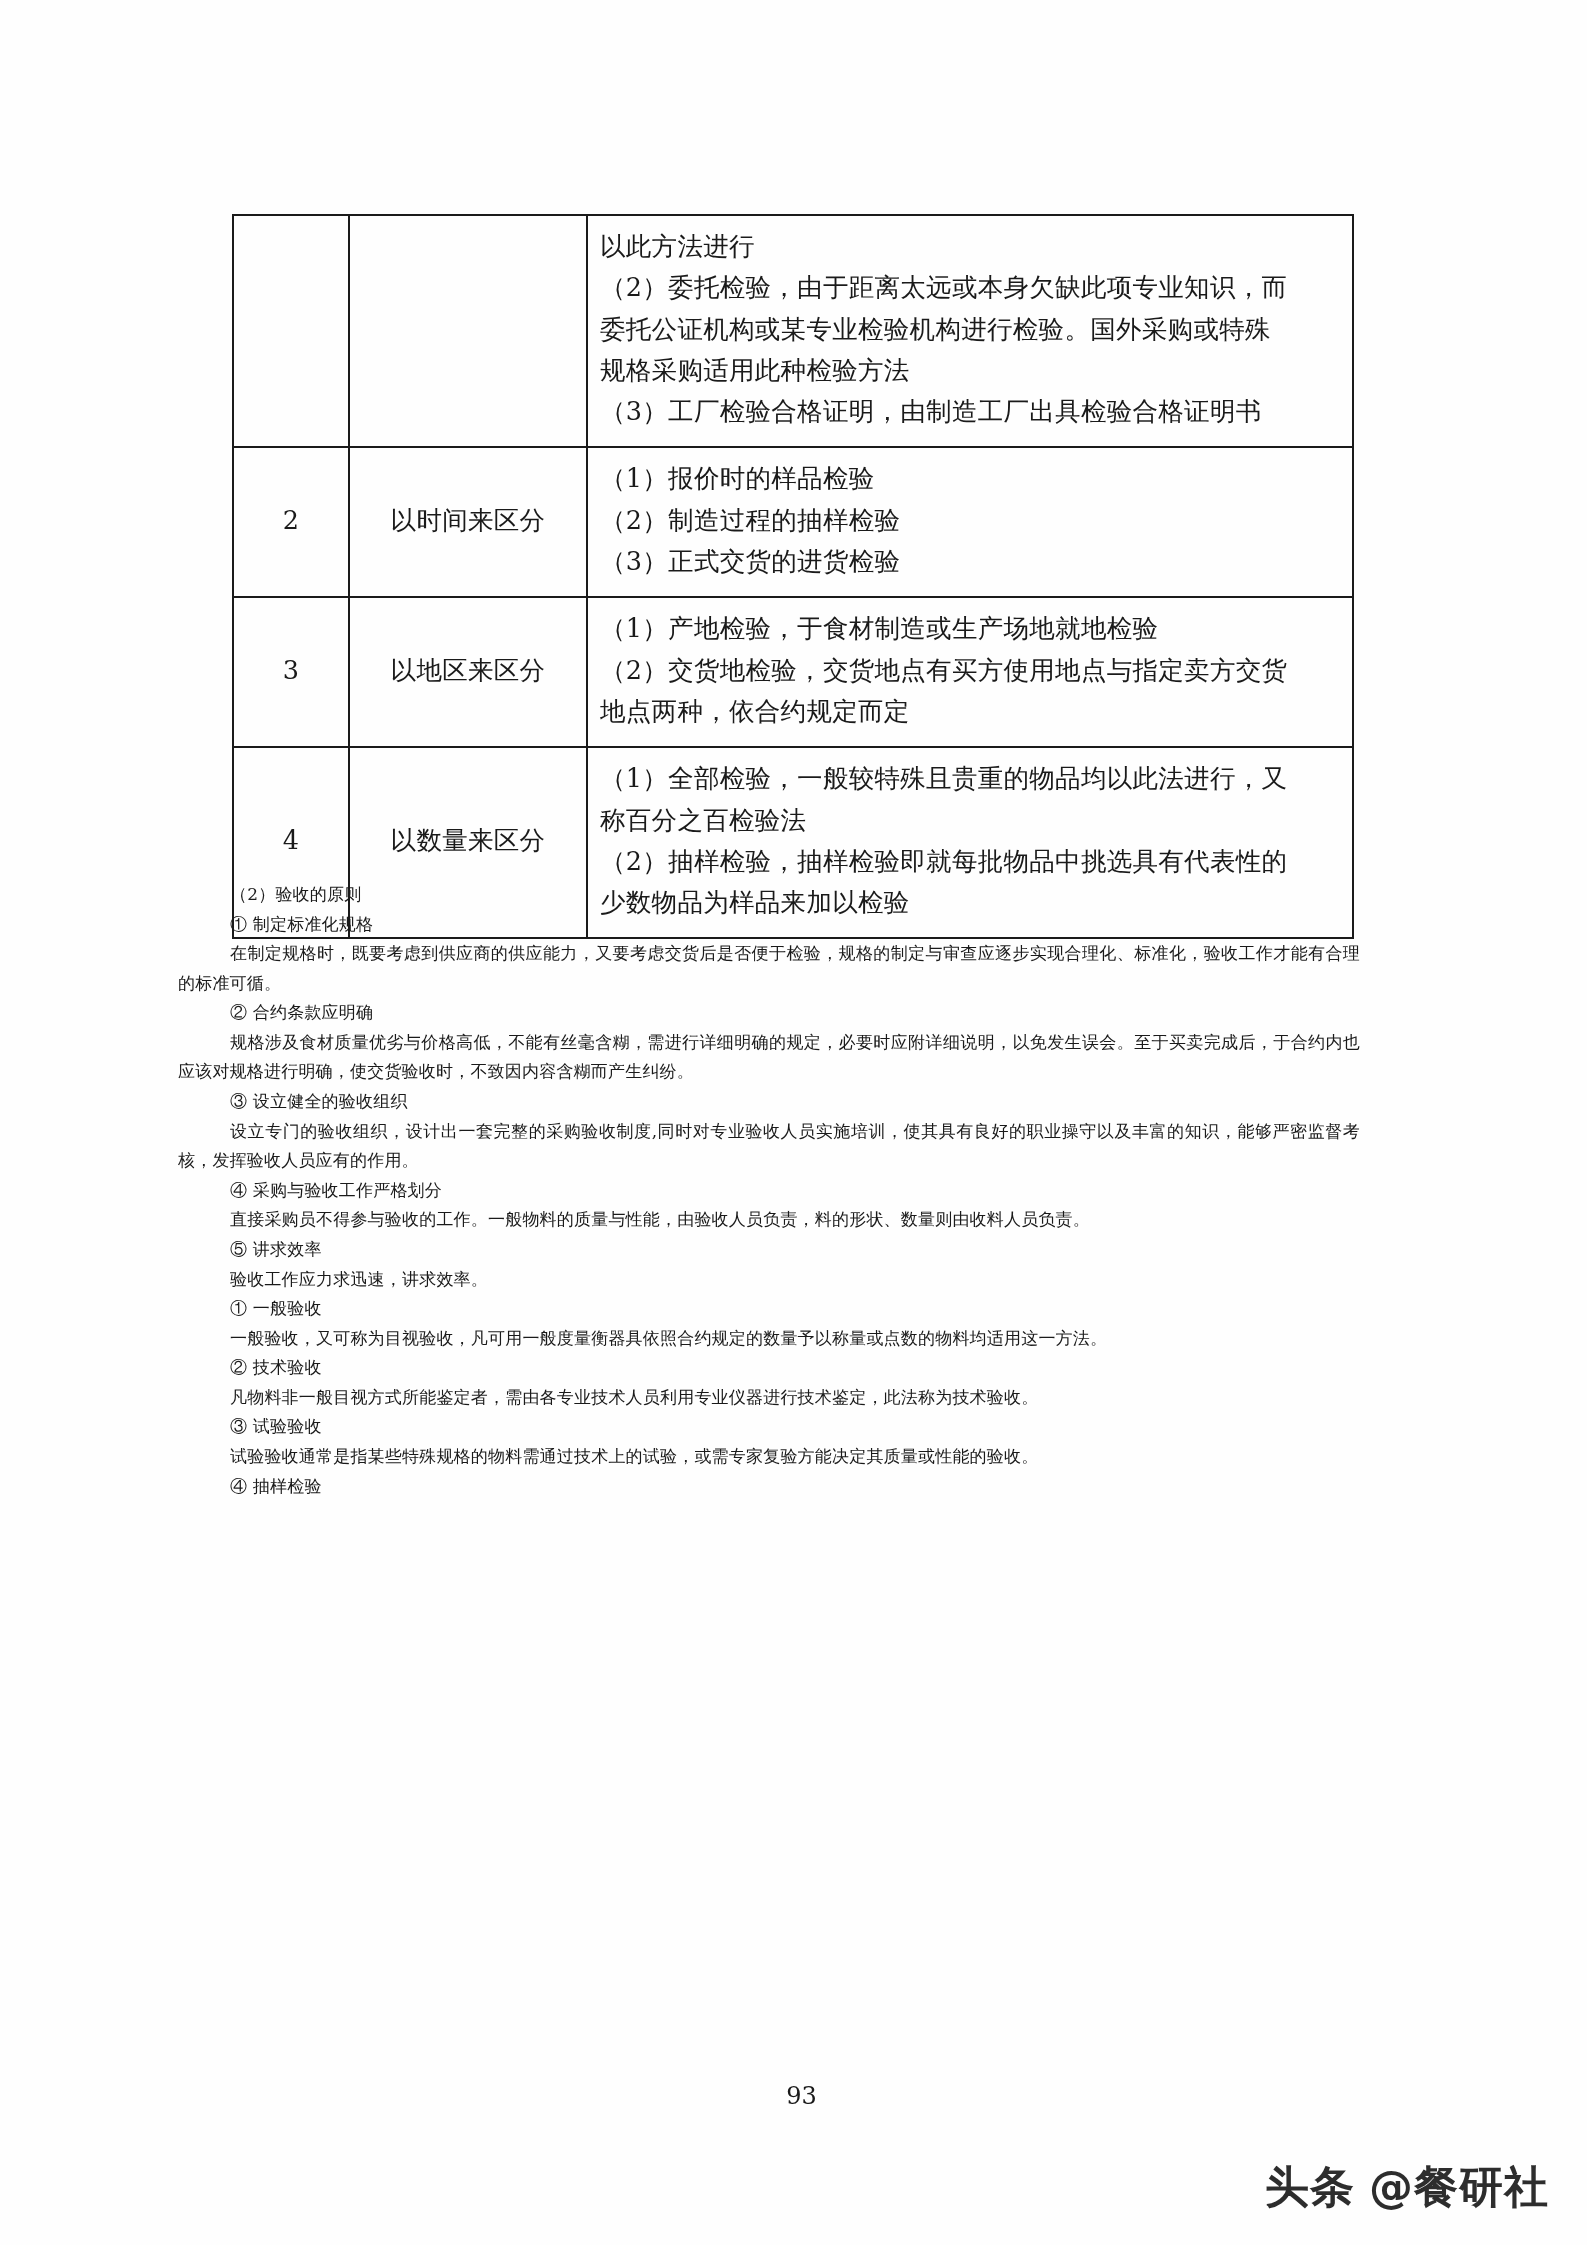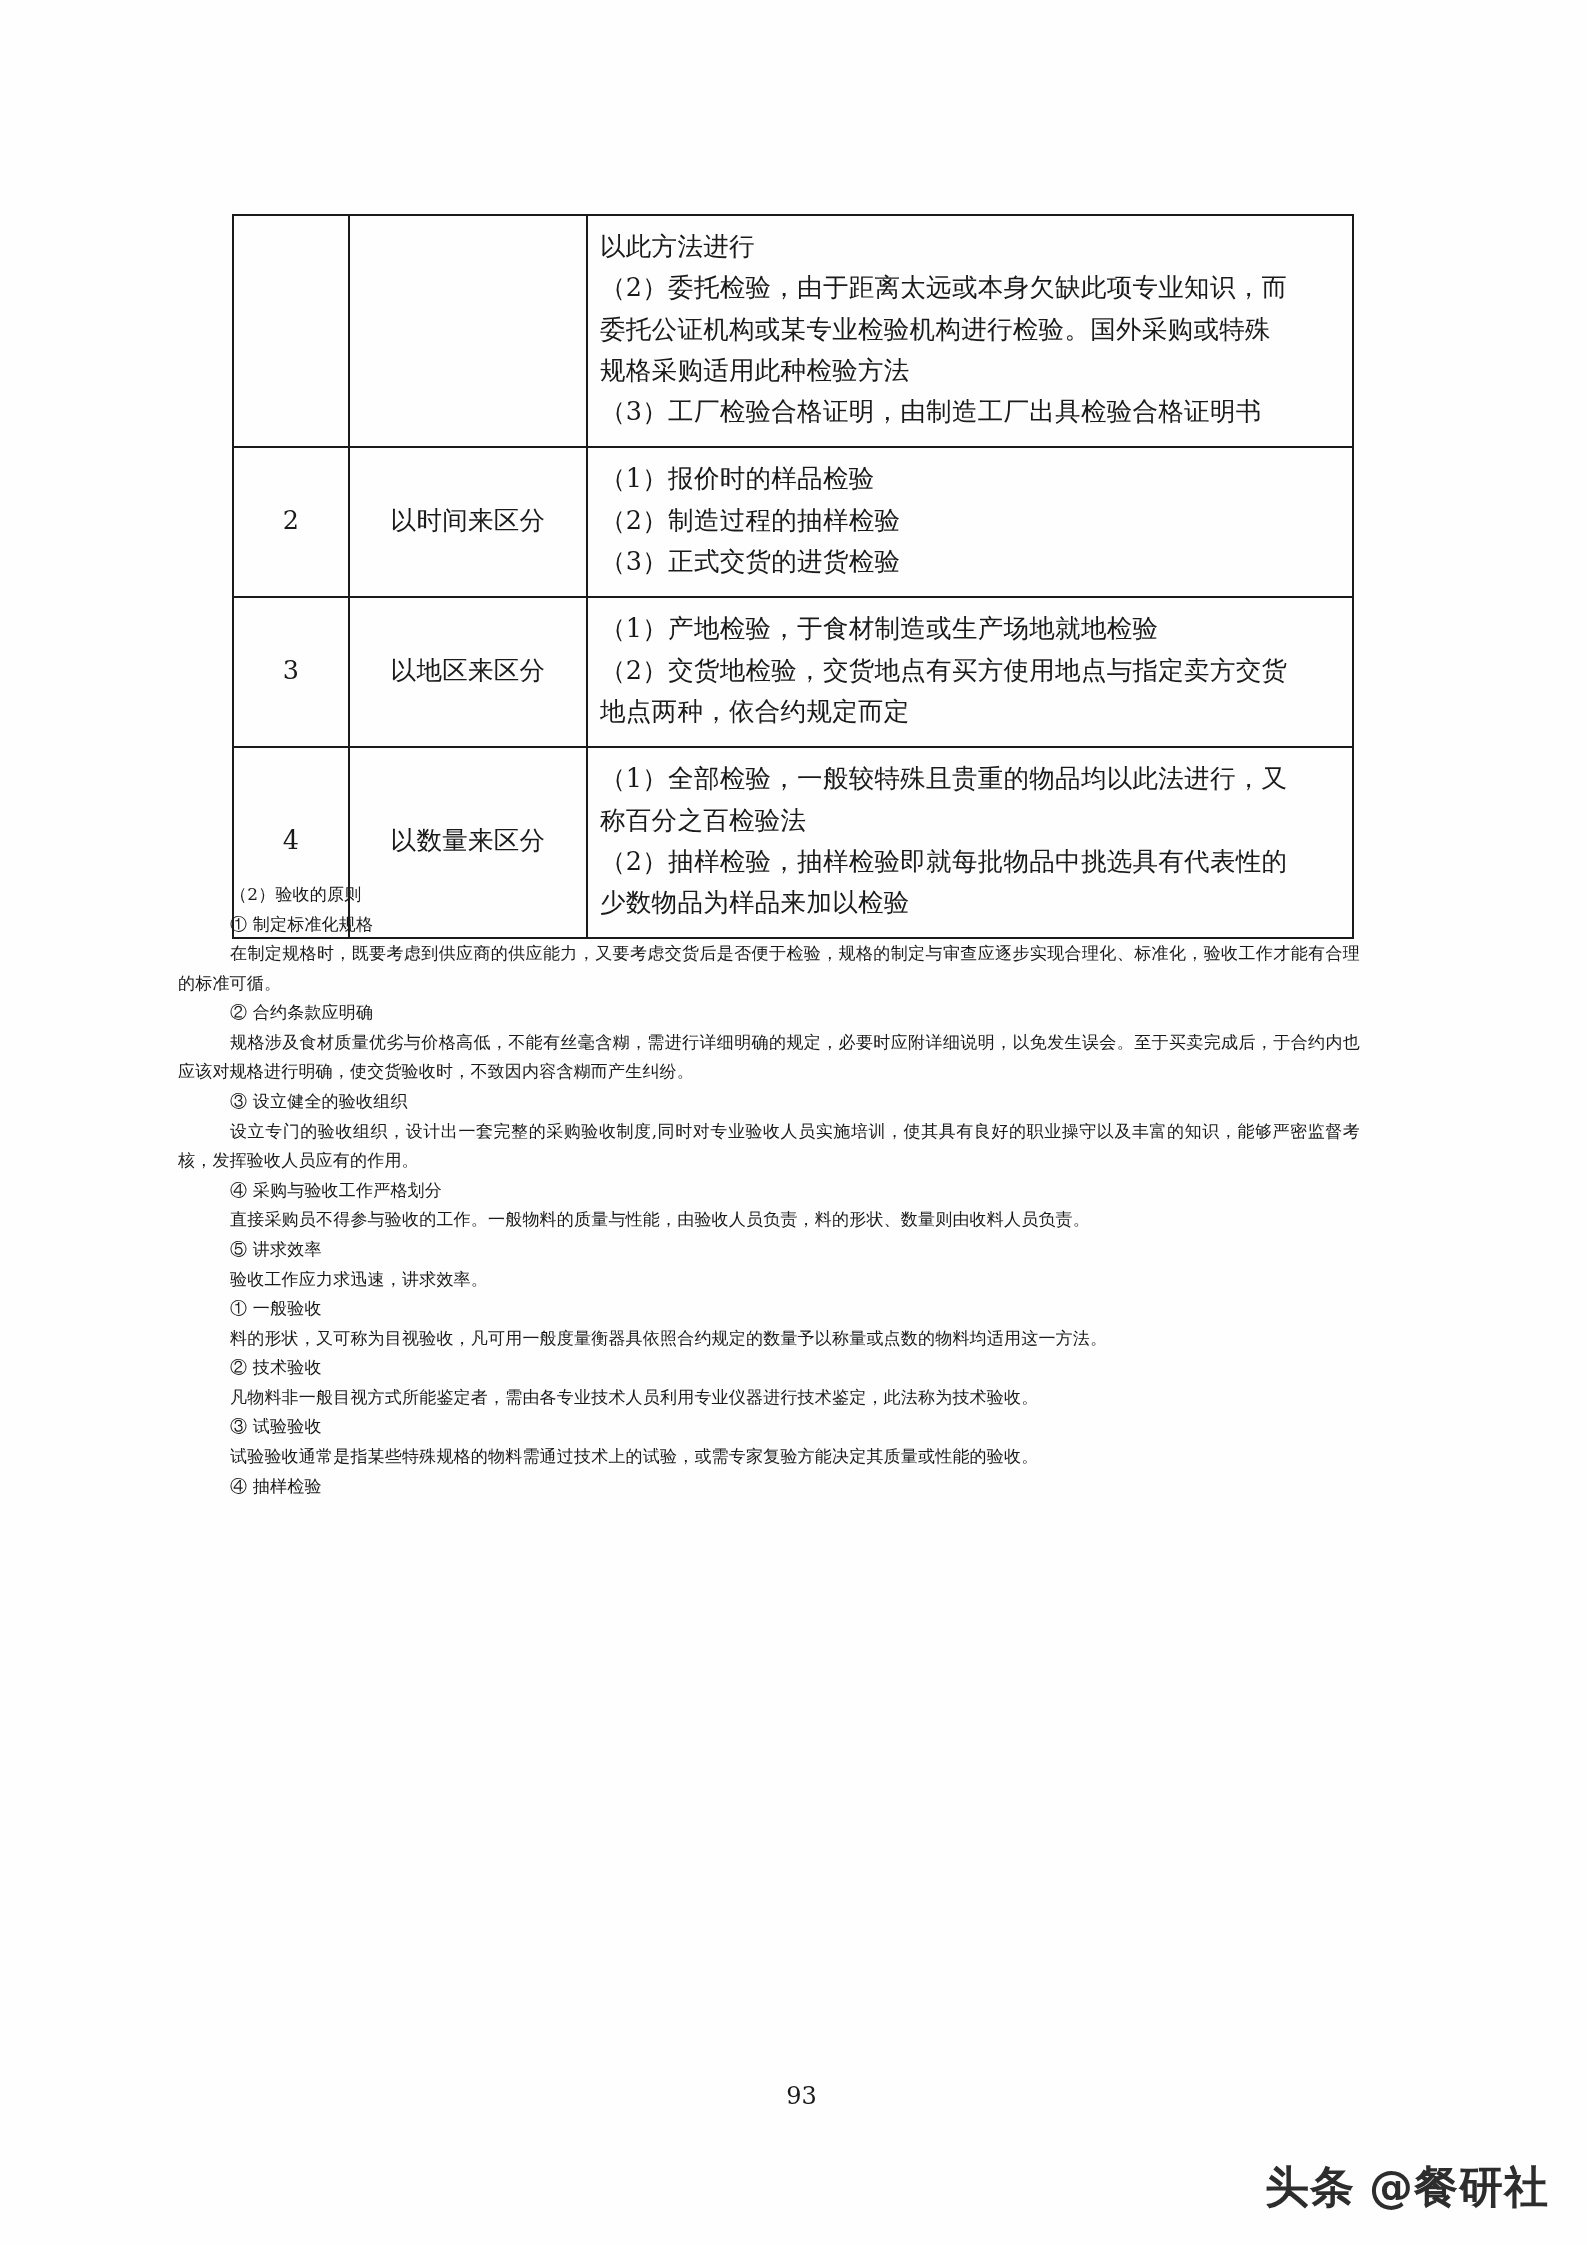--- a/index.html
+++ b/index.html
@@ -182,21 +182,21 @@
       <p class="para">在制定规格时，既要考虑到供应商的供应能力，又要考虑交货后是否便于检验，规格的制定与审查应逐步实现合理化、标准化，验收工作才能有合理的标准可循。</p>
       <p class="head">②  合约条款应明确</p>
       <p class="para">规格涉及食材质量优劣与价格高低，不能有丝毫含糊，需进行详细明确的规定，必要时应附详细说明，以免发生误会。至于买卖完成后，于合约内也应该对规格进行明确，使交货验收时，不致因内容含糊而产生纠纷。</p>
       <p class="head">③  设立健全的验收组织</p>
       <p class="para">设立专门的验收组织，设计出一套完整的采购验收制度,同时对专业验收人员实施培训，使其具有良好的职业操守以及丰富的知识，能够严密监督考核，发挥验收人员应有的作用。</p>
       <p class="head">④  采购与验收工作严格划分</p>
       <p class="para">直接采购员不得参与验收的工作。一般物料的质量与性能，由验收人员负责，料的形状、数量则由收料人员负责。</p>
       <p class="head">⑤  讲求效率</p>
       <p class="para">验收工作应力求迅速，讲求效率。</p>
       <p class="head">①  一般验收</p>
-      <p class="para">料的形状，又可称为目视验收，凡可用一般度量衡器具依照合约规定的数量予以称量或点数的物料均适用这一方法。</p>
+      <p class="para">一般验收，又可称为目视验收，凡可用一般度量衡器具依照合约规定的数量予以称量或点数的物料均适用这一方法。</p>
       <p class="head">②  技术验收</p>
       <p class="para">凡物料非一般目视方式所能鉴定者，需由各专业技术人员利用专业仪器进行技术鉴定，此法称为技术验收。</p>
       <p class="head">③  试验验收</p>
       <p class="para">试验验收通常是指某些特殊规格的物料需通过技术上的试验，或需专家复验方能决定其质量或性能的验收。</p>
       <p class="head">④  抽样检验</p>
     </div>
 
   <div class="page-number">93</div>
 
   <div class="watermark">

